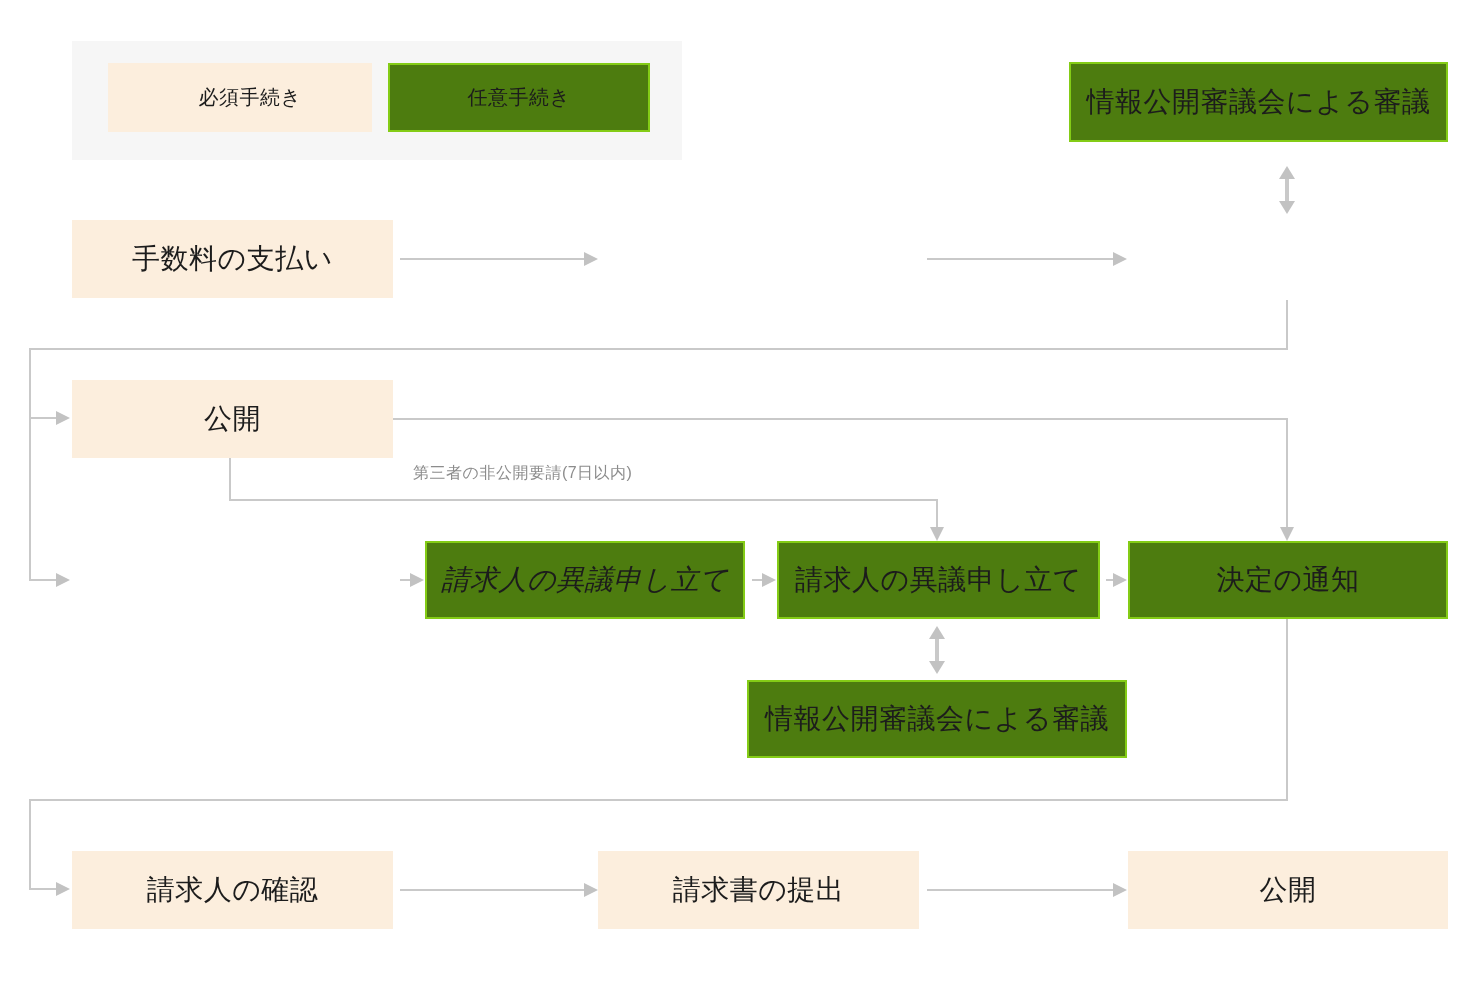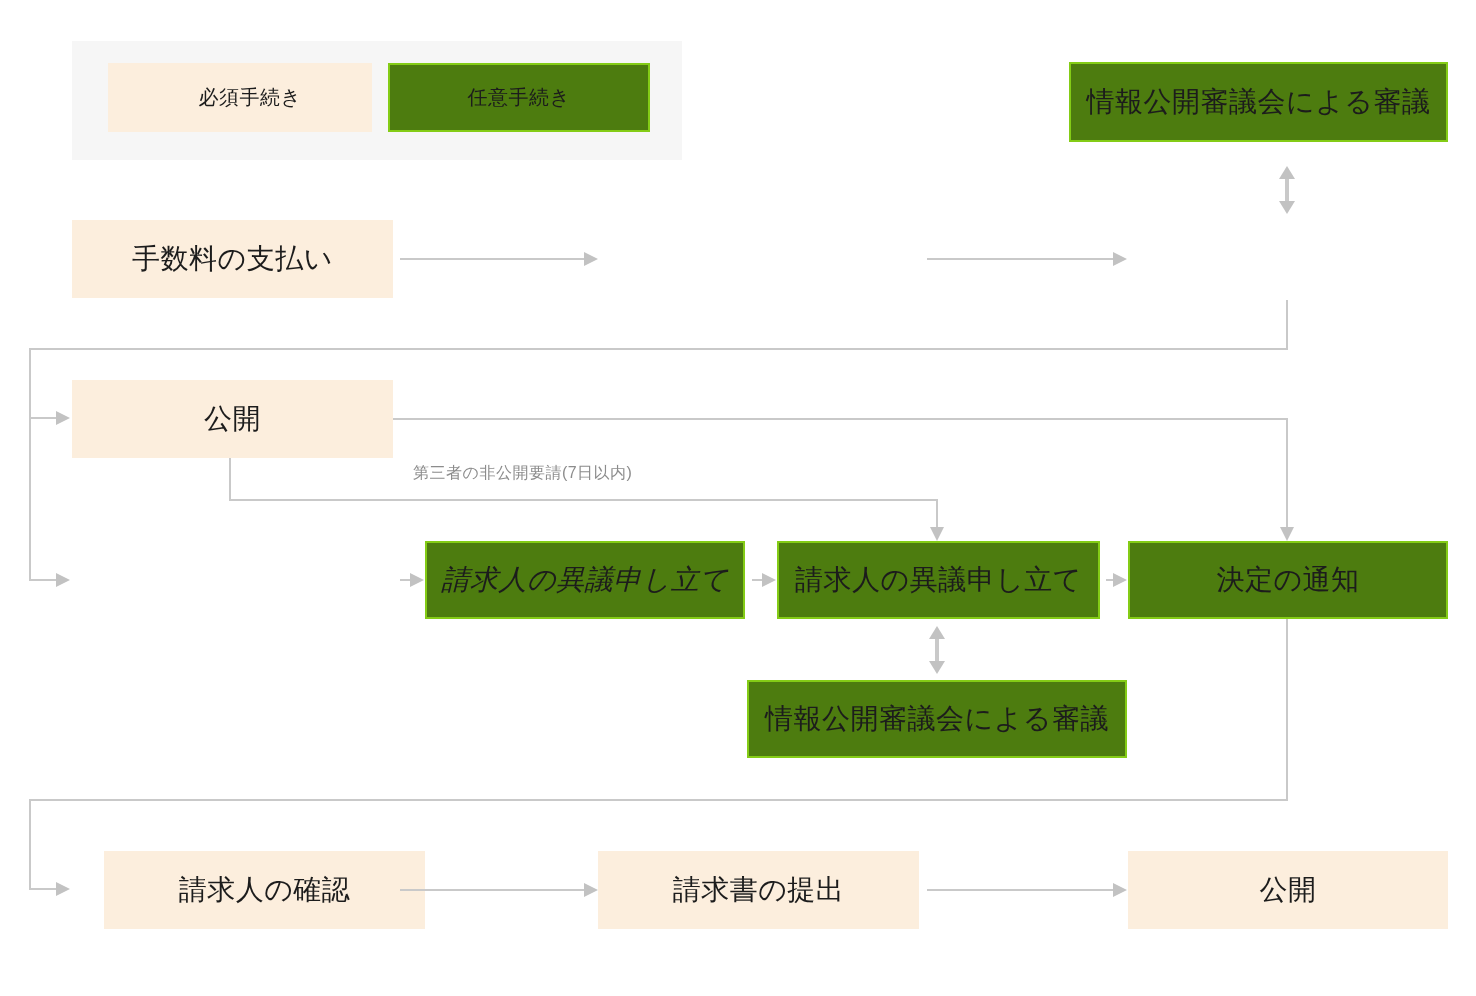--- a/index.html
+++ b/index.html
@@ -47,21 +47,21 @@
   <div class="node filled" style="left:72px;top:220px;width:321px;height:78px;">手数料の支払い</div>
 
   <div class="node filled" style="left:72px;top:380px;width:321px;height:78px;">公開</div>
 
   <div class="node outline" style="left:425px;top:541px;width:320px;height:78px;font-style:italic;">請求人の異議申し立て</div>
   <div class="node outline" style="left:777px;top:541px;width:323px;height:78px;">請求人の異議申し立て</div>
   <div class="node outline" style="left:1128px;top:541px;width:320px;height:78px;text-align:right;">決定の通知</div>
 
   <div class="node outline" style="left:747px;top:680px;width:380px;height:78px;">情報公開審議会による審議</div>
 
-  <div class="node filled" style="left:72px;top:851px;width:321px;height:78px;margin-left:32px;">請求人の確認</div>
+  <div class="node filled" style="left:72px;top:851px;width:321px;height:78px;">請求人の確認</div>
   <div class="node filled" style="left:598px;top:851px;width:321px;height:78px;">請求書の提出</div>
   <div class="node filled" style="left:1128px;top:851px;width:320px;height:78px;">公開</div>
 
   
   <div class="annot" style="left:413px;top:463px;">第三者の非公開要請(7日以内)</div>
 
   
   <div class="grp">
     <div class="hl" style="left:400px;top:258px;width:184px;"></div>
     <div class="ah-r" style="left:584px;top:252px;"></div>

